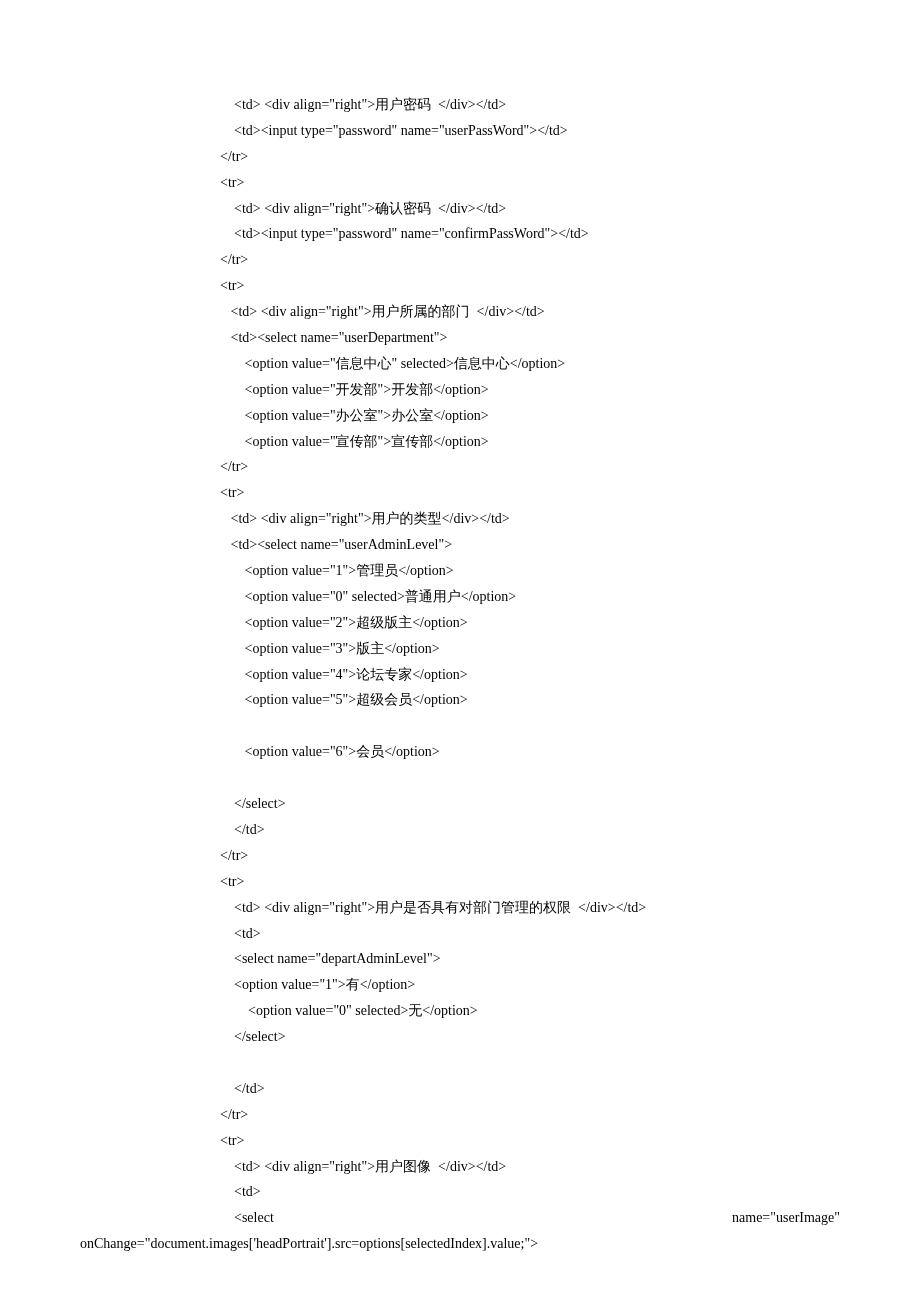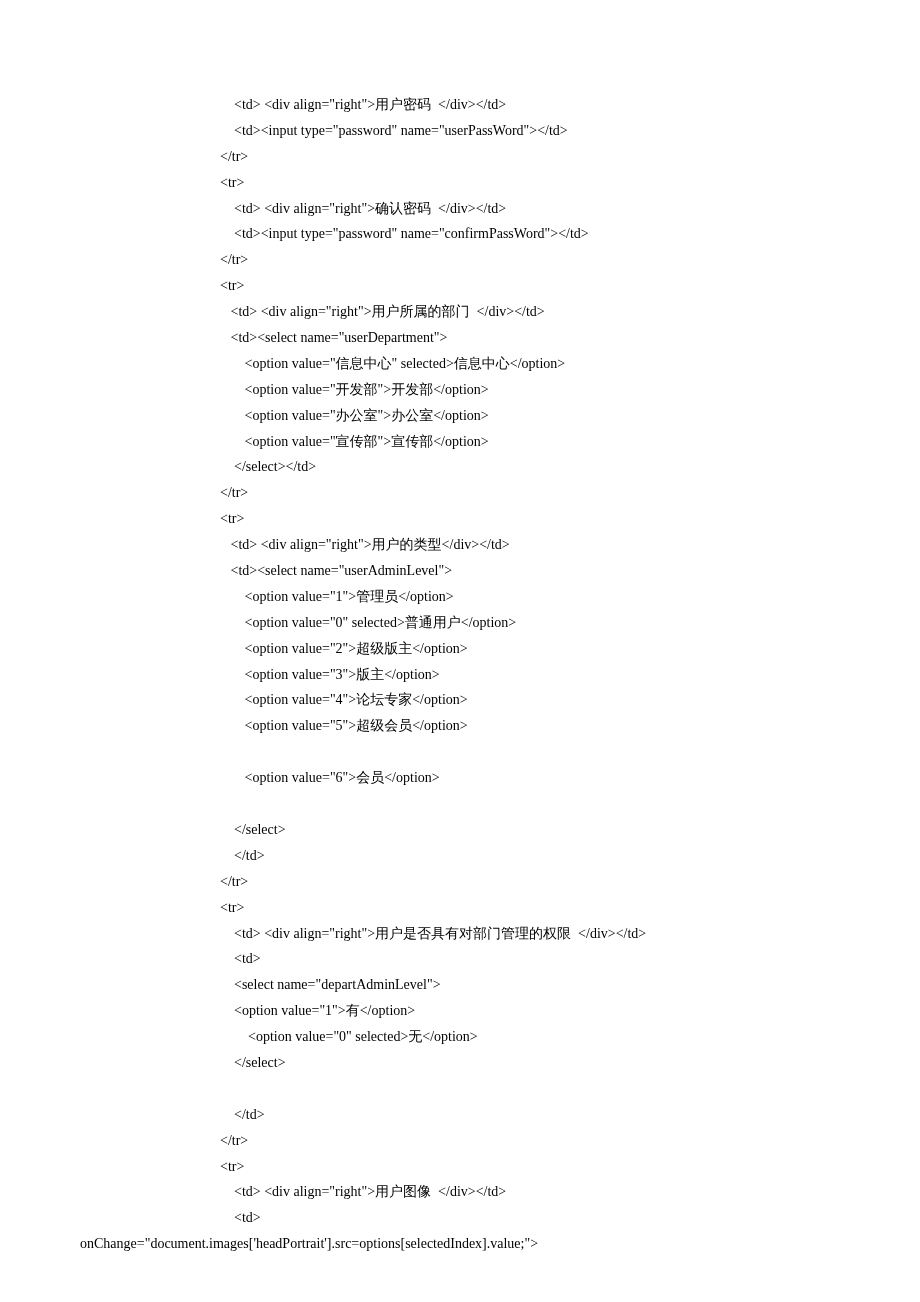--- a/index.html
+++ b/index.html
@@ -42,21 +42,20 @@
     <div class="code-block indent-5">    &lt;td&gt; &lt;div align="right"&gt;确认密码  &lt;/div&gt;&lt;/td&gt;</div>
     <div class="code-block indent-5">    &lt;td&gt;&lt;input type="password" name="confirmPassWord"&gt;&lt;/td&gt;</div>
     <div class="code-block indent-5">&lt;/tr&gt;</div>
     <div class="code-block indent-5">&lt;tr&gt;</div>
     <div class="code-block indent-5">   &lt;td&gt; &lt;div align="right"&gt;用户所属的部门  &lt;/div&gt;&lt;/td&gt;</div>
     <div class="code-block indent-5">   &lt;td&gt;&lt;select name="userDepartment"&gt;</div>
     <div class="code-block indent-5">       &lt;option value="信息中心" selected&gt;信息中心&lt;/option&gt;</div>
     <div class="code-block indent-5">       &lt;option value="开发部"&gt;开发部&lt;/option&gt;</div>
     <div class="code-block indent-5">       &lt;option value="办公室"&gt;办公室&lt;/option&gt;</div>
     <div class="code-block indent-5">       &lt;option value="宣传部"&gt;宣传部&lt;/option&gt;</div>
-    <div class="code-block indent-5">    &lt;/select&gt;&lt;/td&gt;</div>
     <div class="code-block indent-5">&lt;/tr&gt;</div>
     <div class="code-block indent-5">&lt;tr&gt;</div>
     <div class="code-block indent-5">   &lt;td&gt; &lt;div align="right"&gt;用户的类型&lt;/div&gt;&lt;/td&gt;</div>
     <div class="code-block indent-5">   &lt;td&gt;&lt;select name="userAdminLevel"&gt;</div>
     <div class="code-block indent-5">       &lt;option value="1"&gt;管理员&lt;/option&gt;</div>
     <div class="code-block indent-5">       &lt;option value="0" selected&gt;普通用户&lt;/option&gt;</div>
     <div class="code-block indent-5">       &lt;option value="2"&gt;超级版主&lt;/option&gt;</div>
     <div class="code-block indent-5">       &lt;option value="3"&gt;版主&lt;/option&gt;</div>
     <div class="code-block indent-5">       &lt;option value="4"&gt;论坛专家&lt;/option&gt;</div>
     <div class="code-block indent-5">       &lt;option value="5"&gt;超级会员&lt;/option&gt;</div>
@@ -72,14 +71,18 @@
     <div class="code-block indent-5">    &lt;select name="departAdminLevel"&gt;</div>
     <div class="code-block indent-5">    &lt;option value="1"&gt;有&lt;/option&gt;</div>
     <div class="code-block indent-5">        &lt;option value="0" selected&gt;无&lt;/option&gt;</div>
     <div class="code-block indent-5">    &lt;/select&gt;</div>
     <div class="code-block indent-5">&nbsp;</div>
     <div class="code-block indent-5">    &lt;/td&gt;</div>
     <div class="code-block indent-5">&lt;/tr&gt;</div>
     <div class="code-block indent-5">&lt;tr&gt;</div>
     <div class="code-block indent-5">    &lt;td&gt; &lt;div align="right"&gt;用户图像  &lt;/div&gt;&lt;/td&gt;</div>
     <div class="code-block indent-5">    &lt;td&gt;</div>
+    <div class="justified-line">
+      <span class="code-block">    &lt;select</span>
+      <span class="code-block">name="userImage"</span>
+    </div>
     <div class="code-block plain-line">onChange="document.images['headPortrait'].src=options[selectedIndex].value;"&gt;</div>
   </div>
 
 </body></html>

